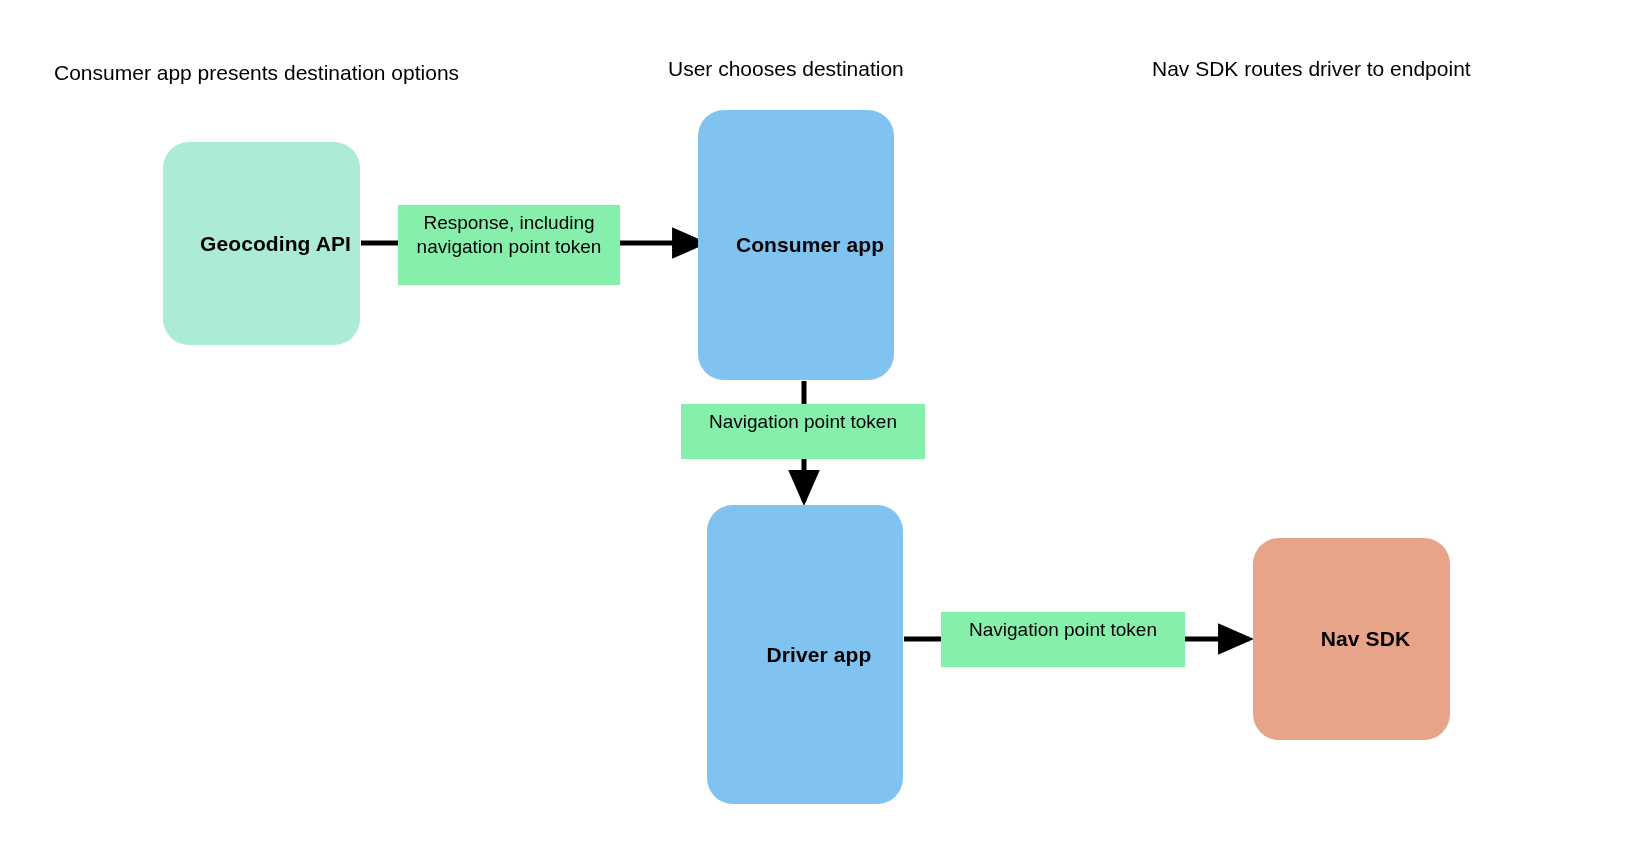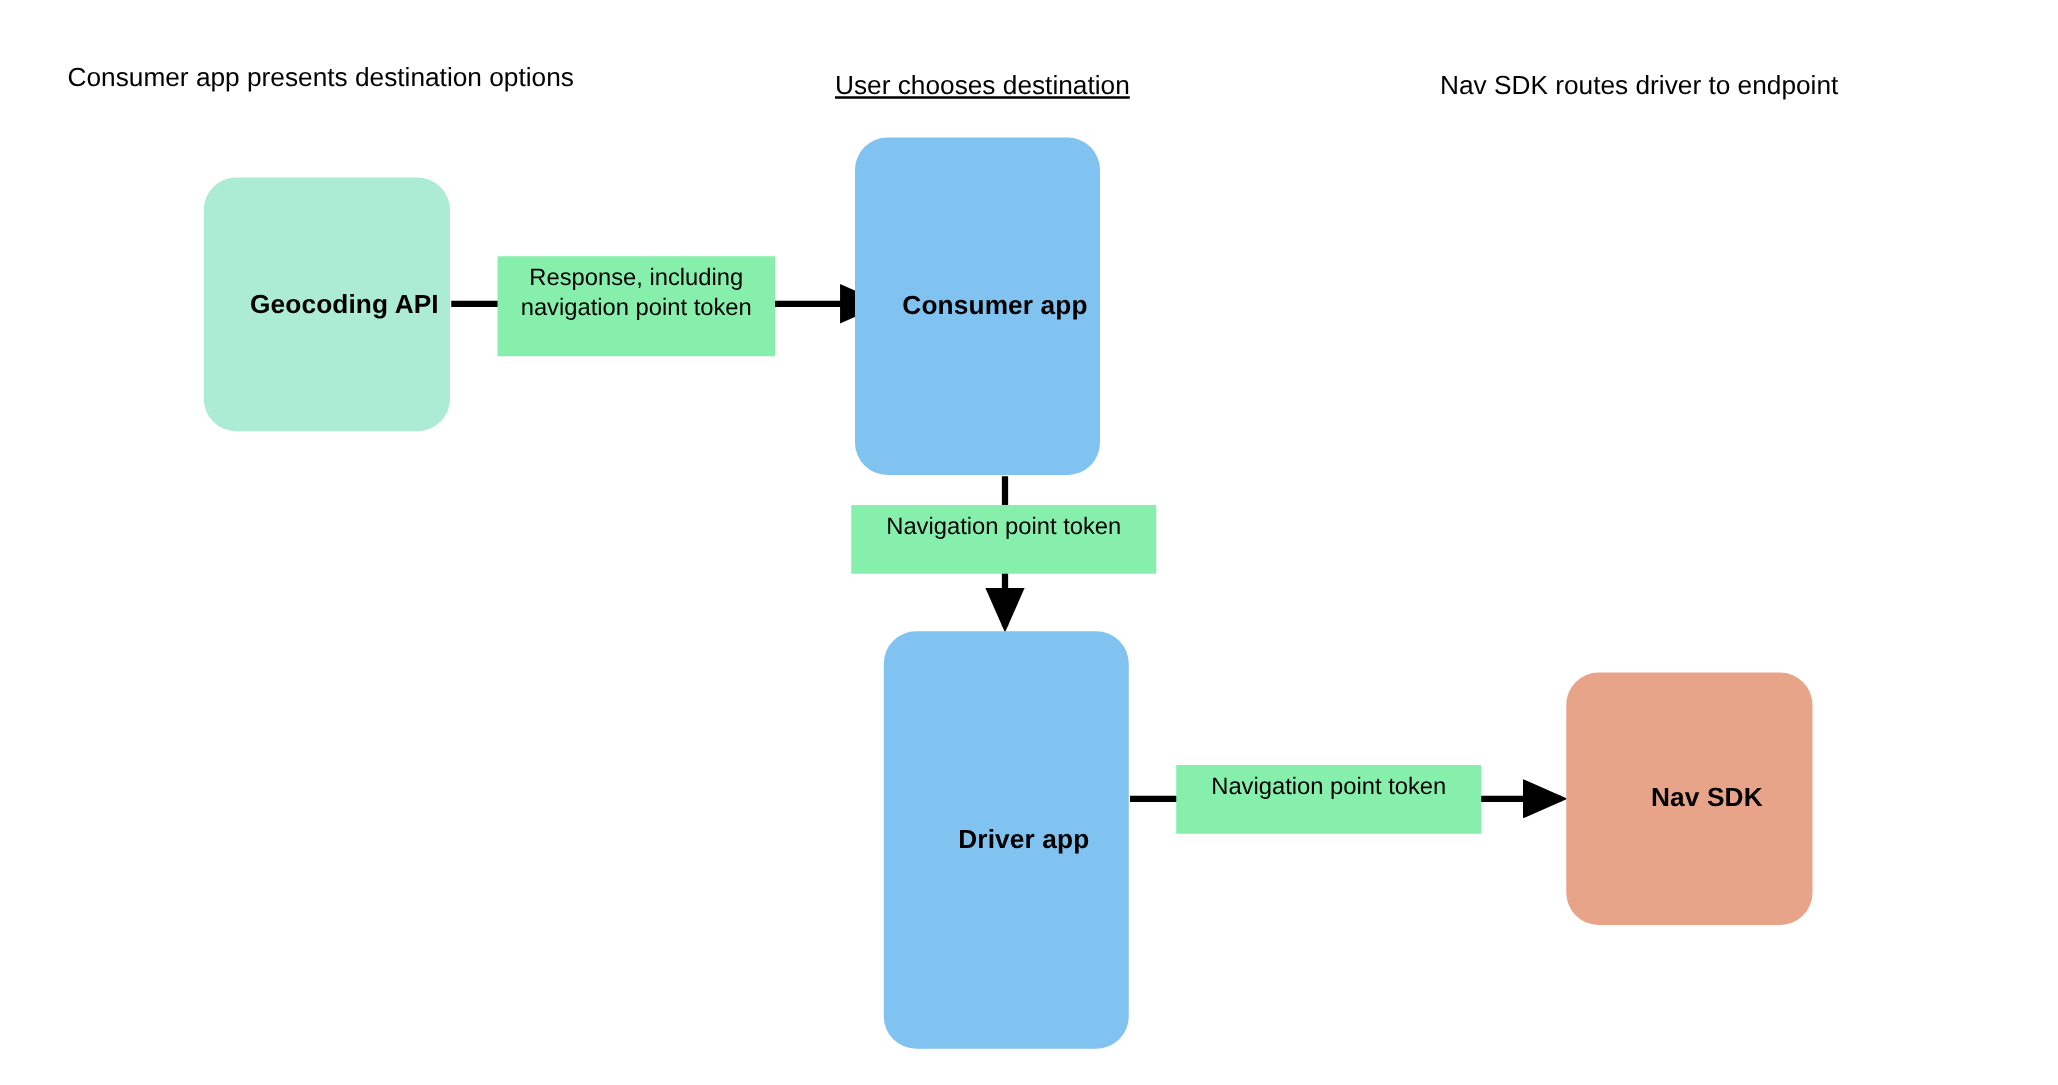--- a/index.html
+++ b/index.html
@@ -25,22 +25,22 @@
 
   
   .col-heading {
     position: absolute;
     font-size: 21px;
     font-weight: 400;
     color: #000000;
     white-space: nowrap;
     line-height: 1;
   }
-  #heading-consumer { left: 54px;   top: 52px; }
-  #heading-user     { left: 668px;  top: 58px; text-decoration: underline; }
+  #heading-consumer { left: 54px;   top: 62px; }
+  #heading-user     { left: 668px;  top: 58px; }
   #heading-navsdk   { left: 1152px; top: 58px; }
 
   
   .node {
     position: absolute;
     display: flex;
     align-items: center;
     justify-content: center;
     box-sizing: border-box;
     font-size: 21px;
@@ -52,28 +52,28 @@
   }
   .node-label { pointer-events: none; }
 
   #node-geocoding {
     left: 163px;  top: 142px;
     width: 197px; height: 203px;
     background: #ACEBD4;
     border-radius: 26px;
   }
   #node-consumer {
-    left: 684px;  top: 110px;
+    left: 698px;  top: 110px;
     width: 196px; height: 270px;
     background: #80C2F0;
     border-radius: 26px;
   }
   #node-driver {
     left: 707px;  top: 505px;
-    width: 196px; height: 334px;
+    width: 196px; height: 299px;
     background: #80C2F0;
     border-radius: 26px;
   }
   #node-navsdk {
     left: 1253px; top: 538px;
     width: 197px; height: 202px;
     background: #E8A489;
     border-radius: 26px;
     text-align: right;
   }

